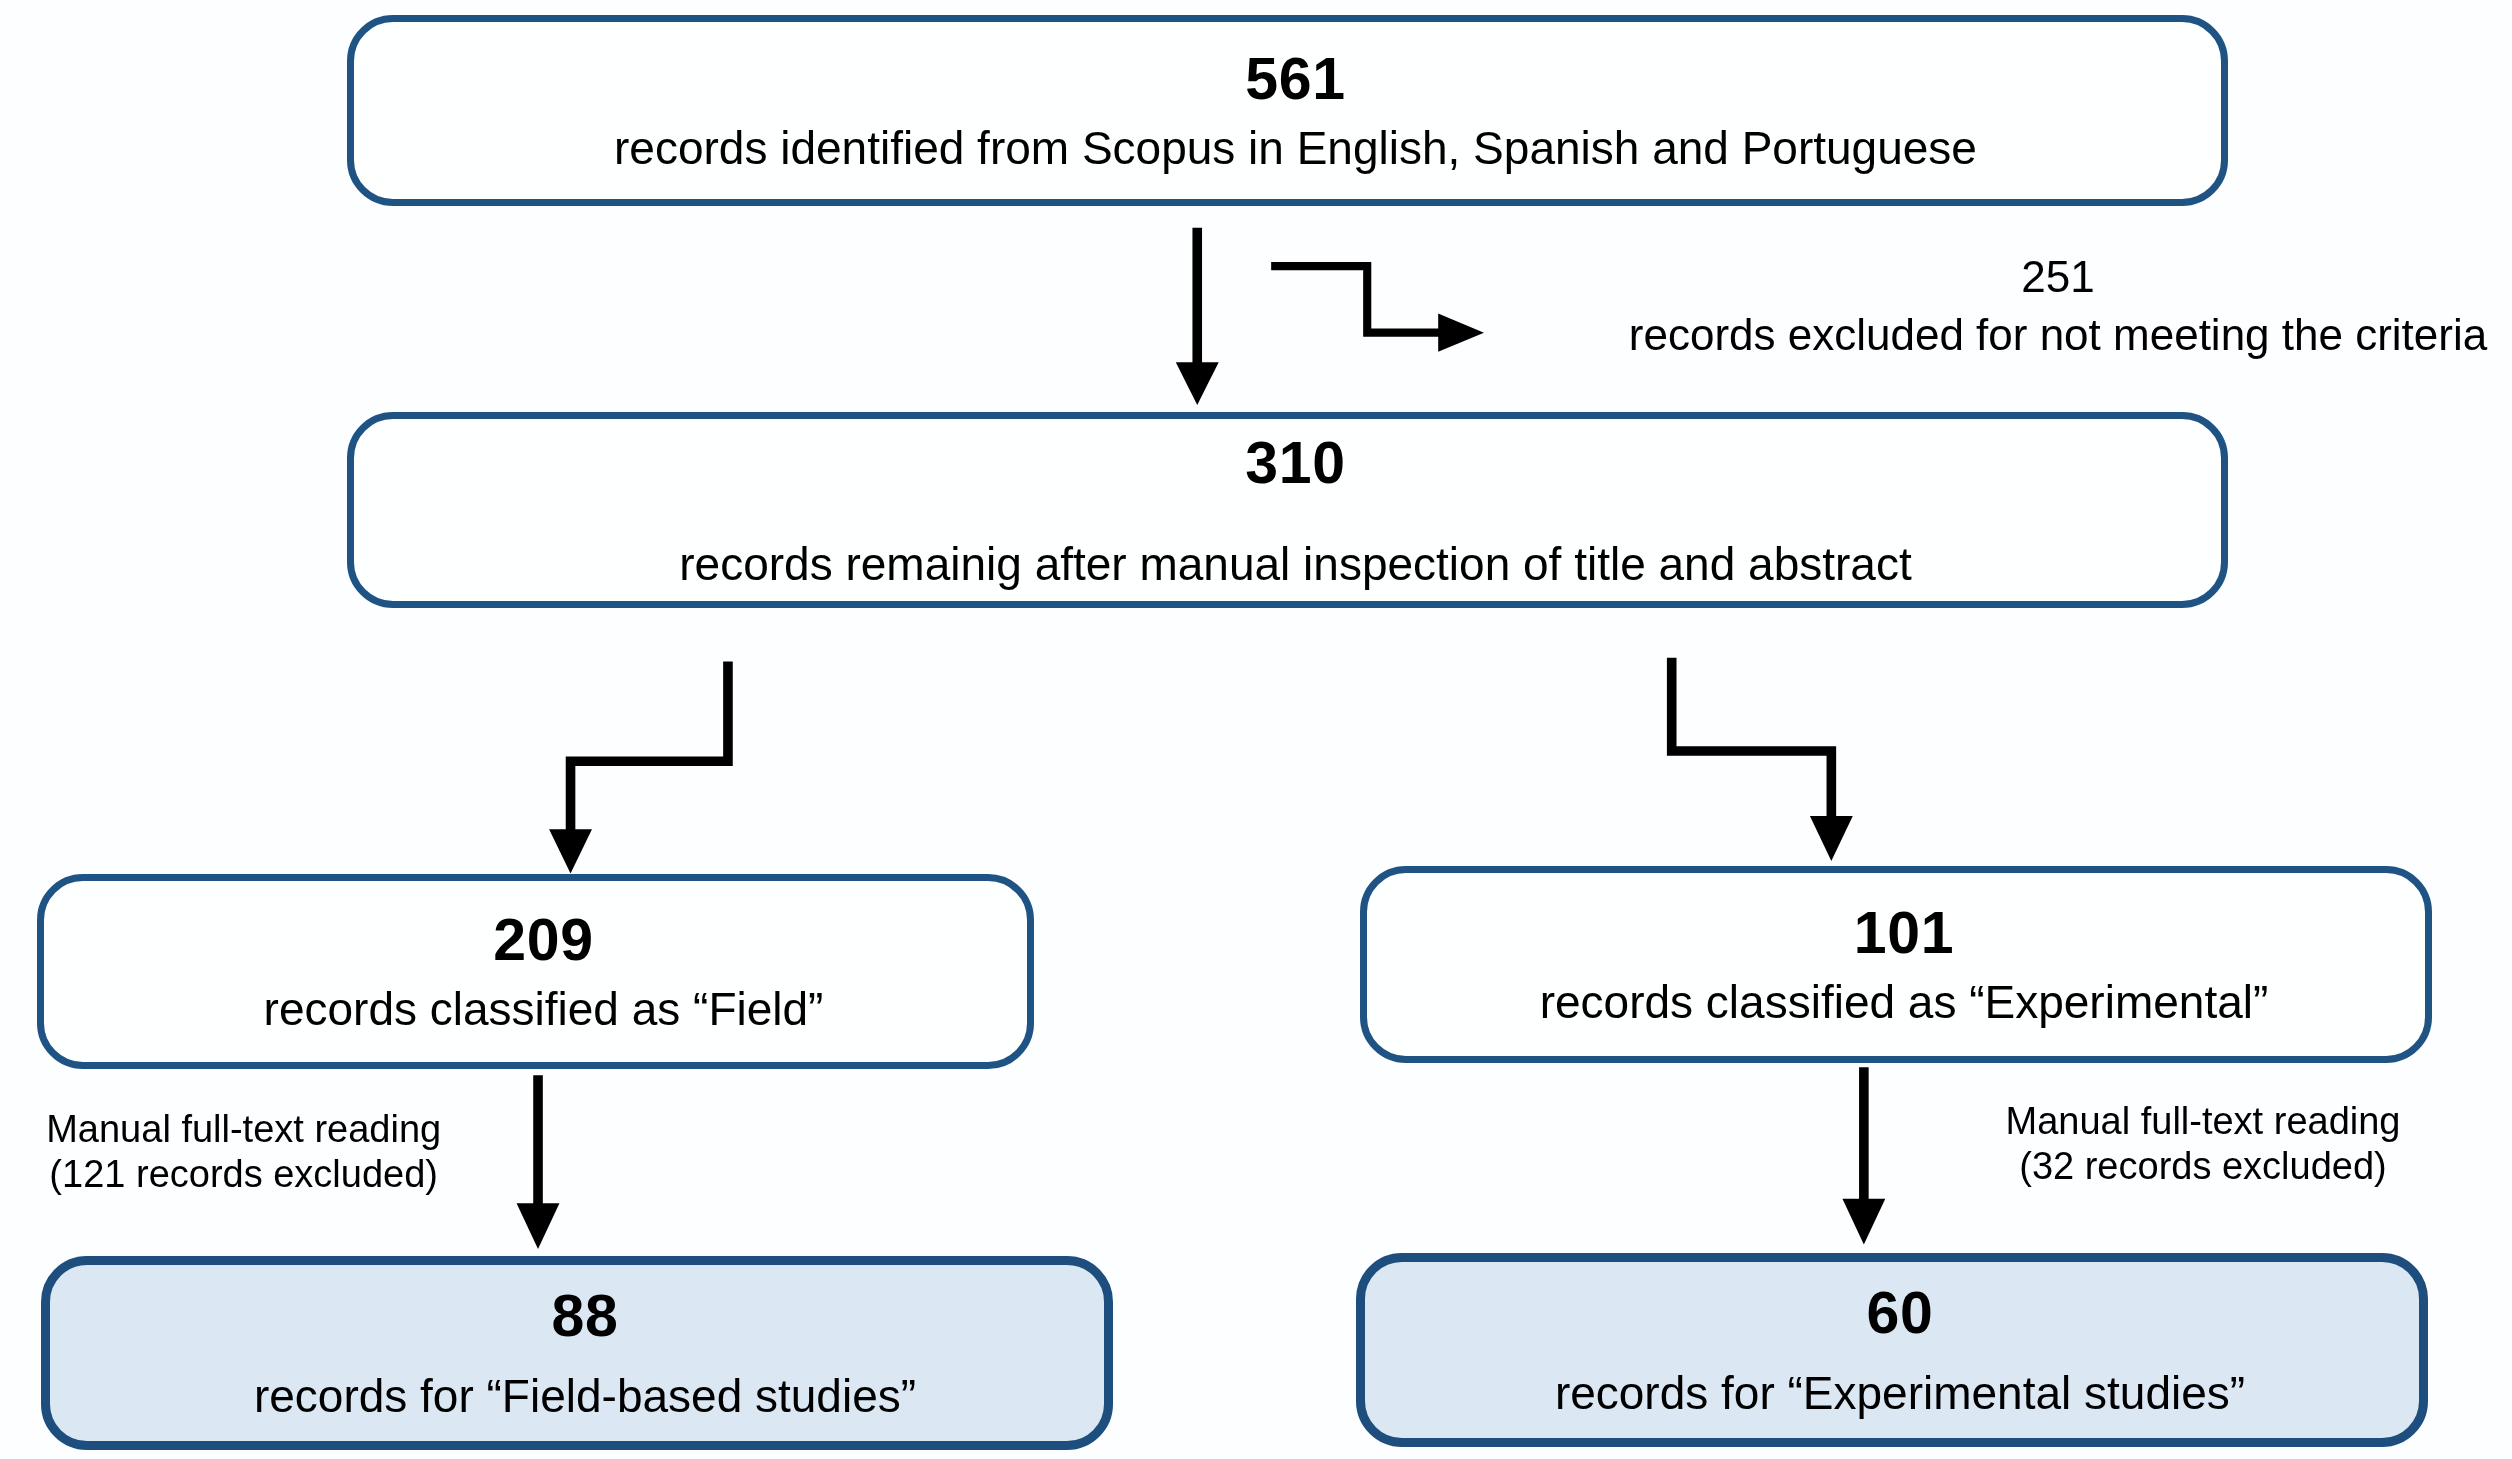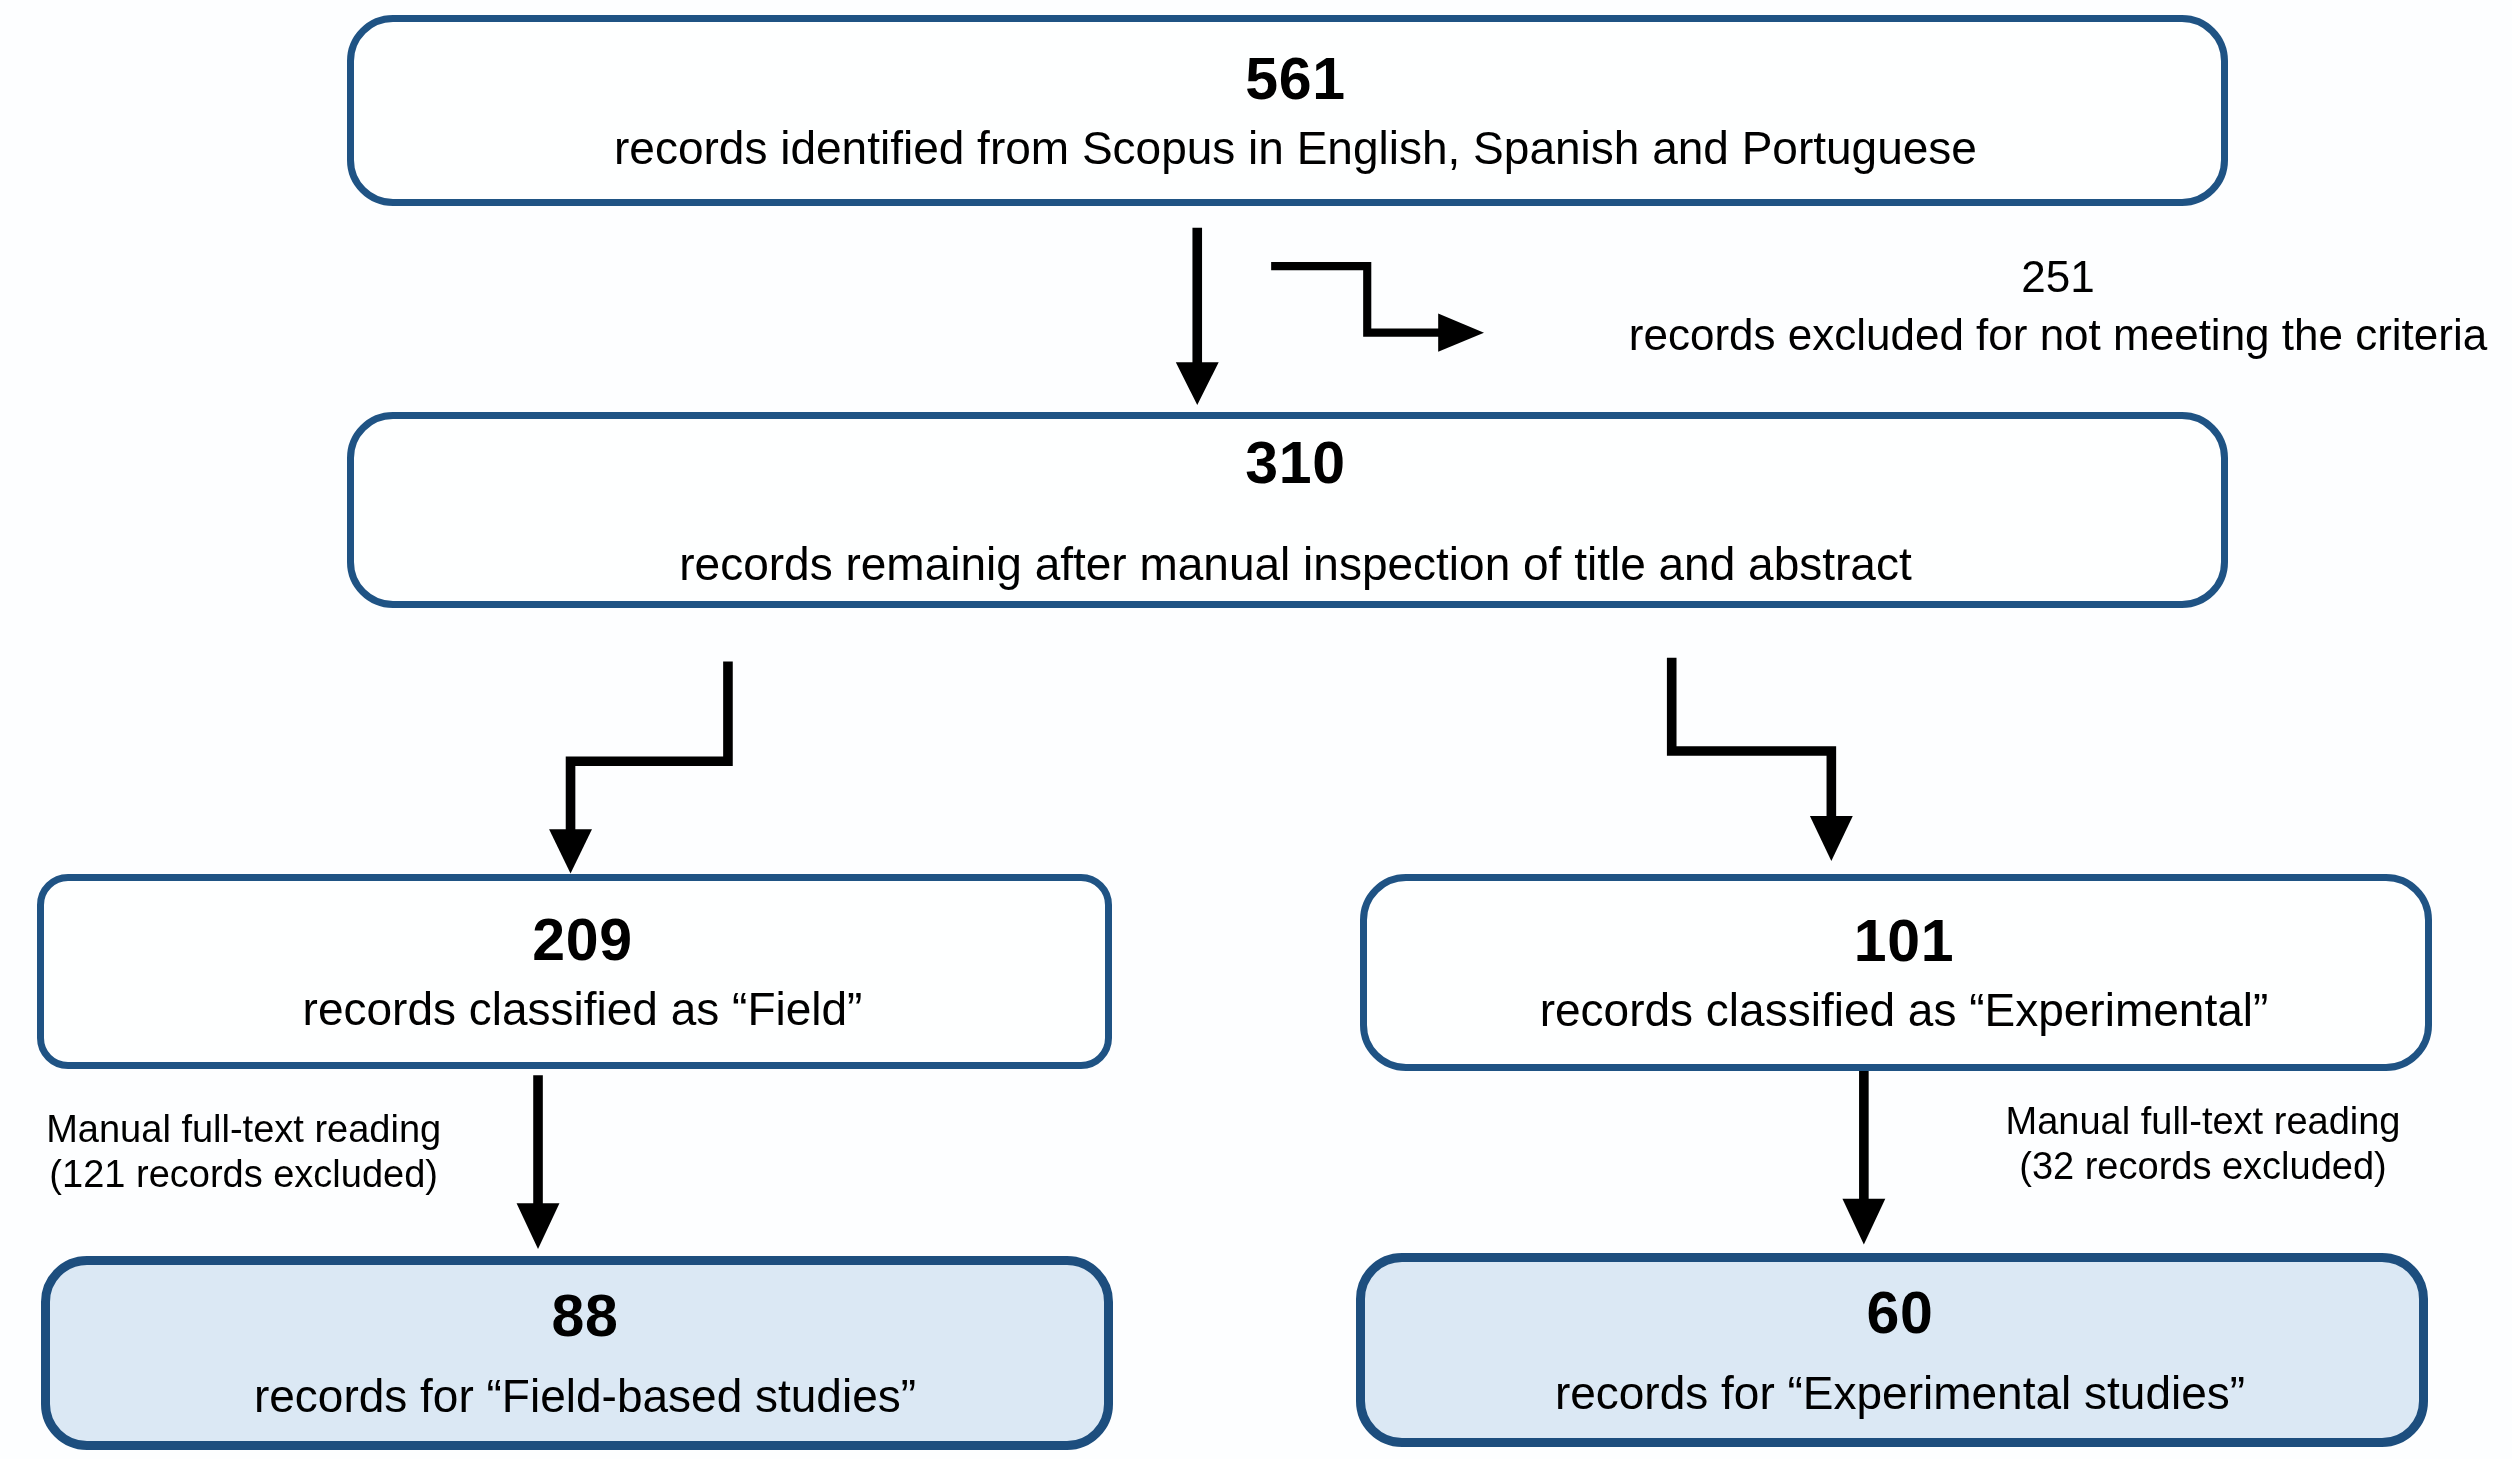--- a/index.html
+++ b/index.html
@@ -103,26 +103,26 @@
   <div class="node white" style="left:347px; top:15px; width:1881px; height:191px;">
     <div class="num">561</div>
     <div class="lbl">records identified from Scopus in English, Spanish and Portuguese</div>
   </div>
 
   <div class="node white" style="left:347px; top:412px; width:1881px; height:196px;gap:48px;">
     <div class="num">310</div>
     <div class="lbl">records remainig after manual inspection of title and abstract</div>
   </div>
 
-  <div class="node white" style="left:37px; top:874px; width:1075px; height:195px;border-radius:31px;">
+  <div class="node white" style="left:37px; top:874px; width:997px; height:195px;">
     <div class="num">209</div>
     <div class="lbl">records classified as “Field”</div>
   </div>
 
-  <div class="node white" style="left:1360px; top:866px; width:1072px; height:197px;margin-top:8px;">
+  <div class="node white" style="left:1360px; top:866px; width:1072px; height:197px;">
     <div class="num">101</div>
     <div class="lbl">records classified as “Experimental”</div>
   </div>
 
   <div class="node filled" style="left:41px; top:1256px; width:1072px; height:194px;">
     <div class="num">88</div>
     <div class="lbl">records for “Field-based studies”</div>
   </div>
 
   <div class="node filled" style="left:1356px; top:1253px; width:1072px; height:194px;">

